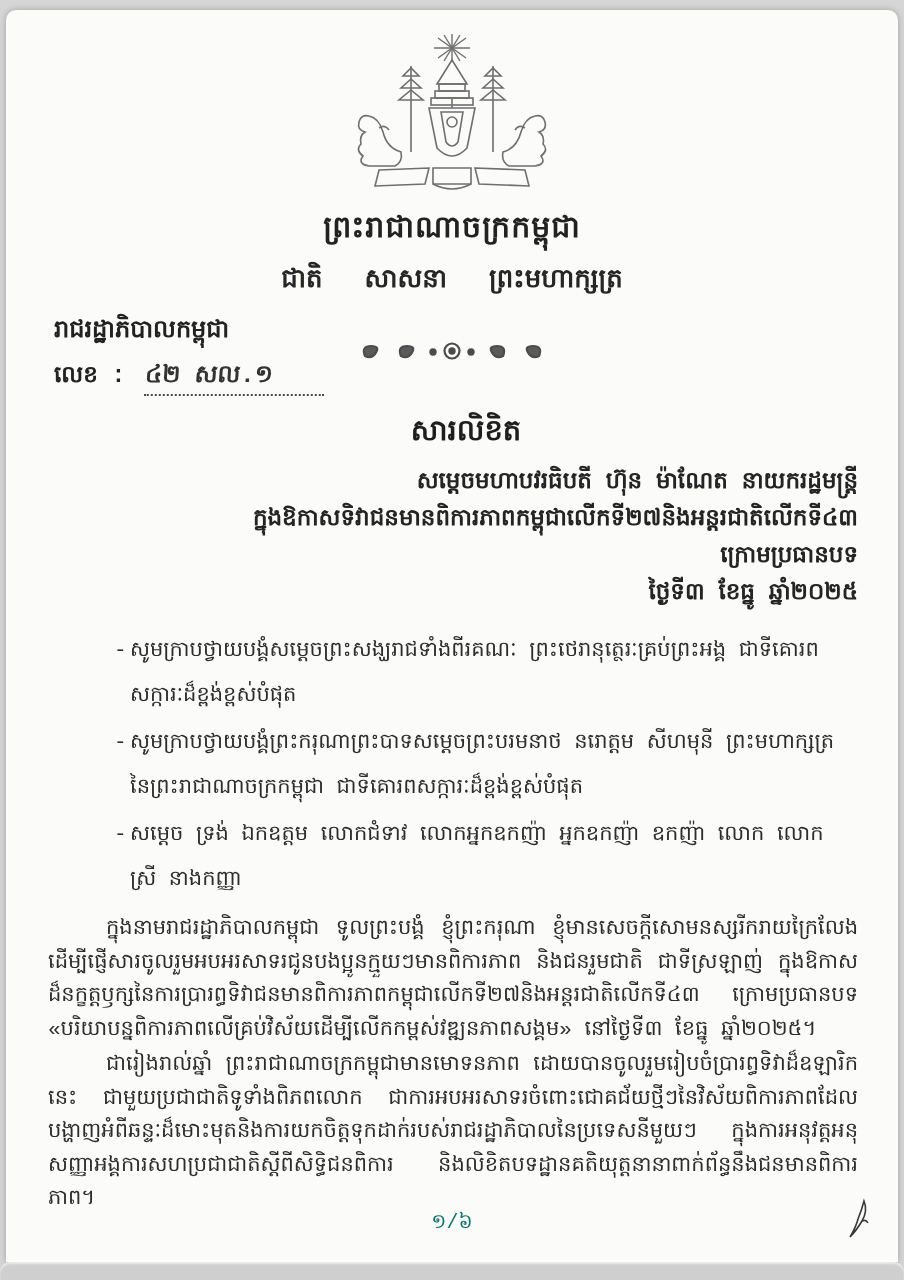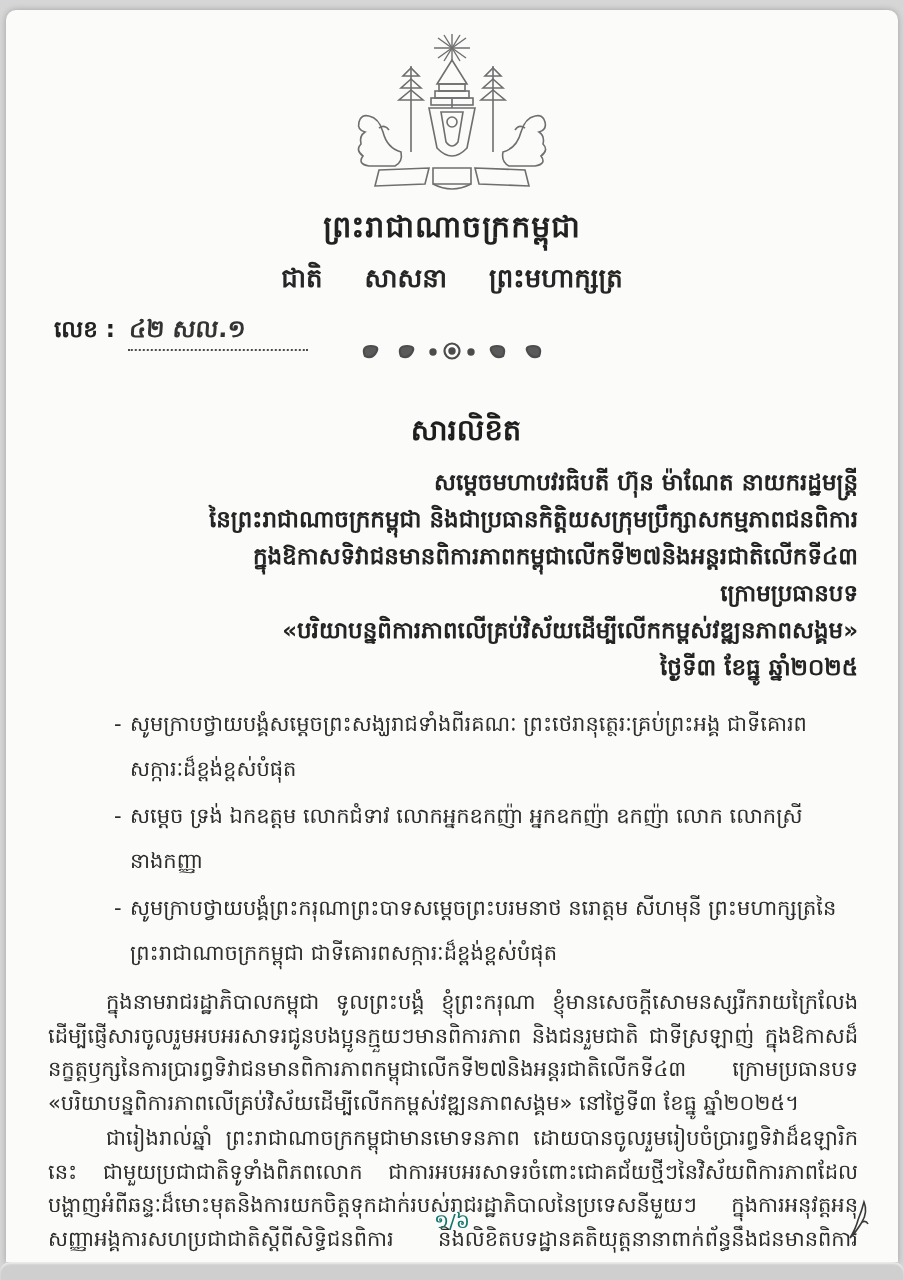--- a/index.html
+++ b/index.html
@@ -11,21 +11,21 @@
     position:relative;
     overflow:hidden;
   }
   .photo{
     position:absolute;left:6px;top:10px;right:6px;height:1252px;
     background:#fbfbfa;
     border-radius:10px 10px 0 0;
     box-shadow:0 0 6px rgba(0,0,0,.25);
     overflow:hidden;
   }
-  .content{position:relative;width:100%;height:100%;}
+  .content{position:relative;width:100%;height:100%;font-family:Liberation Mono, monospace;}
 
   
   .emblem-wrap{display:flex;justify-content:center;padding-top:22px;}
   .emblem-wrap svg{width:206px;height:168px;}
 
   
   .kingdom-title{
     text-align:center;font-size:30px;font-weight:bold;color:#222;
     margin-top:8px;letter-spacing:1px;
   }
@@ -149,20 +149,21 @@
 
     <div class="kingdom-title">ព្រះរាជាណាចក្រកម្ពុជា</div>
 
     <div class="motto">
       <span>ជាតិ</span>
       <span>សាសនា</span>
       <span>ព្រះមហាក្សត្រ</span>
     </div>
 
     <div class="letterhead">
+      <div class="gov-name">រាជរដ្ឋាភិបាលកម្ពុជា</div>
       <div class="num-line">
         <span>លេខ :</span>
         <span class="num-value">៤២ សល.១</span>
       </div>
       <div class="ornament">
         <svg viewBox="0 0 190 30" fill="none" stroke="#4c4c4c" stroke-width="2.2">
           <path d="M8 20 Q4 10 14 10 Q24 10 18 18 Q14 23 8 20 Z" fill="#5a5a5a"></path>
           <path d="M44 20 Q40 10 50 10 Q60 10 54 18 Q50 23 44 20 Z" fill="#5a5a5a"></path>
           <circle cx="76" cy="16" r="2.6" fill="#4c4c4c"></circle>
           <circle cx="95" cy="15" r="7.5"></circle>
@@ -171,31 +172,29 @@
           <path d="M146 20 Q150 10 140 10 Q130 10 136 18 Q140 23 146 20 Z" fill="#5a5a5a"></path>
           <path d="M182 20 Q186 10 176 10 Q166 10 172 18 Q176 23 182 20 Z" fill="#5a5a5a"></path>
         </svg>
       </div>
     </div>
 
     <div class="doc-title">សារលិខិត</div>
 
     <div class="subtitle">
       <div>សម្ដេចមហាបវរធិបតី ហ៊ុន ម៉ាណែត នាយករដ្ឋមន្ត្រី</div>
-      <div>នៃព្រះរាជាណាចក្រកម្ពុជា និងជាប្រធានកិត្តិយសក្រុមប្រឹក្សាសកម្មភាពជនពិការ</div>
       <div>ក្នុងឱកាសទិវាជនមានពិការភាពកម្ពុជាលើកទី២៧និងអន្តរជាតិលើកទី៤៣</div>
       <div>ក្រោមប្រធានបទ</div>
-      <div>«បរិយាបន្នពិការភាពលើគ្រប់វិស័យដើម្បីលើកកម្ពស់វឌ្ឍនភាពសង្គម»</div>
       <div>ថ្ងៃទី៣ ខែធ្នូ ឆ្នាំ២០២៥</div>
     </div>
 
     <div class="salutations">
       <div class="item">សូមក្រាបថ្វាយបង្គំសម្ដេចព្រះសង្ឃរាជទាំងពីរគណៈ ព្រះថេរានុត្ថេរៈគ្រប់ព្រះអង្គ ជាទីគោរពសក្ការៈដ៏ខ្ពង់ខ្ពស់បំផុត</div>
+      <div class="item">សូមក្រាបថ្វាយបង្គំព្រះករុណាព្រះបាទសម្ដេចព្រះបរមនាថ នរោត្ដម សីហមុនី ព្រះមហាក្សត្រនៃព្រះរាជាណាចក្រកម្ពុជា ជាទីគោរពសក្ការៈដ៏ខ្ពង់ខ្ពស់បំផុត</div>
       <div class="item">សម្ដេច ទ្រង់ ឯកឧត្ដម លោកជំទាវ លោកអ្នកឧកញ៉ា អ្នកឧកញ៉ា ឧកញ៉ា លោក លោកស្រី នាងកញ្ញា</div>
-      <div class="item">សូមក្រាបថ្វាយបង្គំព្រះករុណាព្រះបាទសម្ដេចព្រះបរមនាថ នរោត្ដម សីហមុនី ព្រះមហាក្សត្រនៃព្រះរាជាណាចក្រកម្ពុជា ជាទីគោរពសក្ការៈដ៏ខ្ពង់ខ្ពស់បំផុត</div>
     </div>
 
     <div class="bodytext">
       <p>ក្នុងនាមរាជរដ្ឋាភិបាលកម្ពុជា ទូលព្រះបង្គំ ខ្ញុំព្រះករុណា ខ្ញុំមានសេចក្ដីសោមនស្សរីករាយក្រៃលែង ដើម្បីផ្ញើសារចូលរួមអបអរសាទរជូនបងប្អូនក្មួយៗមានពិការភាព និងជនរួមជាតិ ជាទីស្រឡាញ់ ក្នុងឱកាសដ៏នក្ខត្តឫក្សនៃការប្រារព្ធទិវាជនមានពិការភាពកម្ពុជាលើកទី២៧និងអន្តរជាតិលើកទី៤៣ ក្រោមប្រធានបទ «បរិយាបន្នពិការភាពលើគ្រប់វិស័យដើម្បីលើកកម្ពស់វឌ្ឍនភាពសង្គម» នៅថ្ងៃទី៣ ខែធ្នូ ឆ្នាំ២០២៥។</p>
       <p>ជារៀងរាល់ឆ្នាំ ព្រះរាជាណាចក្រកម្ពុជាមានមោទនភាព ដោយបានចូលរួមរៀបចំប្រារព្ធទិវាដ៏ឧឡារិកនេះ ជាមួយប្រជាជាតិទូទាំងពិភពលោក ជាការអបអរសាទរចំពោះជោគជ័យថ្មីៗនៃវិស័យពិការភាពដែលបង្ហាញអំពីឆន្ទៈដ៏មោះមុតនិងការយកចិត្តទុកដាក់របស់រាជរដ្ឋាភិបាលនៃប្រទេសនីមួយៗ ក្នុងការអនុវត្តអនុសញ្ញាអង្គការសហប្រជាជាតិស្ដីពីសិទ្ធិជនពិការ និងលិខិតបទដ្ឋានគតិយុត្តនានាពាក់ព័ន្ធនឹងជនមានពិការភាព។</p>
 
     </div>
 
     <div class="footer">១/៦</div>
     <div class="pen-mark">

